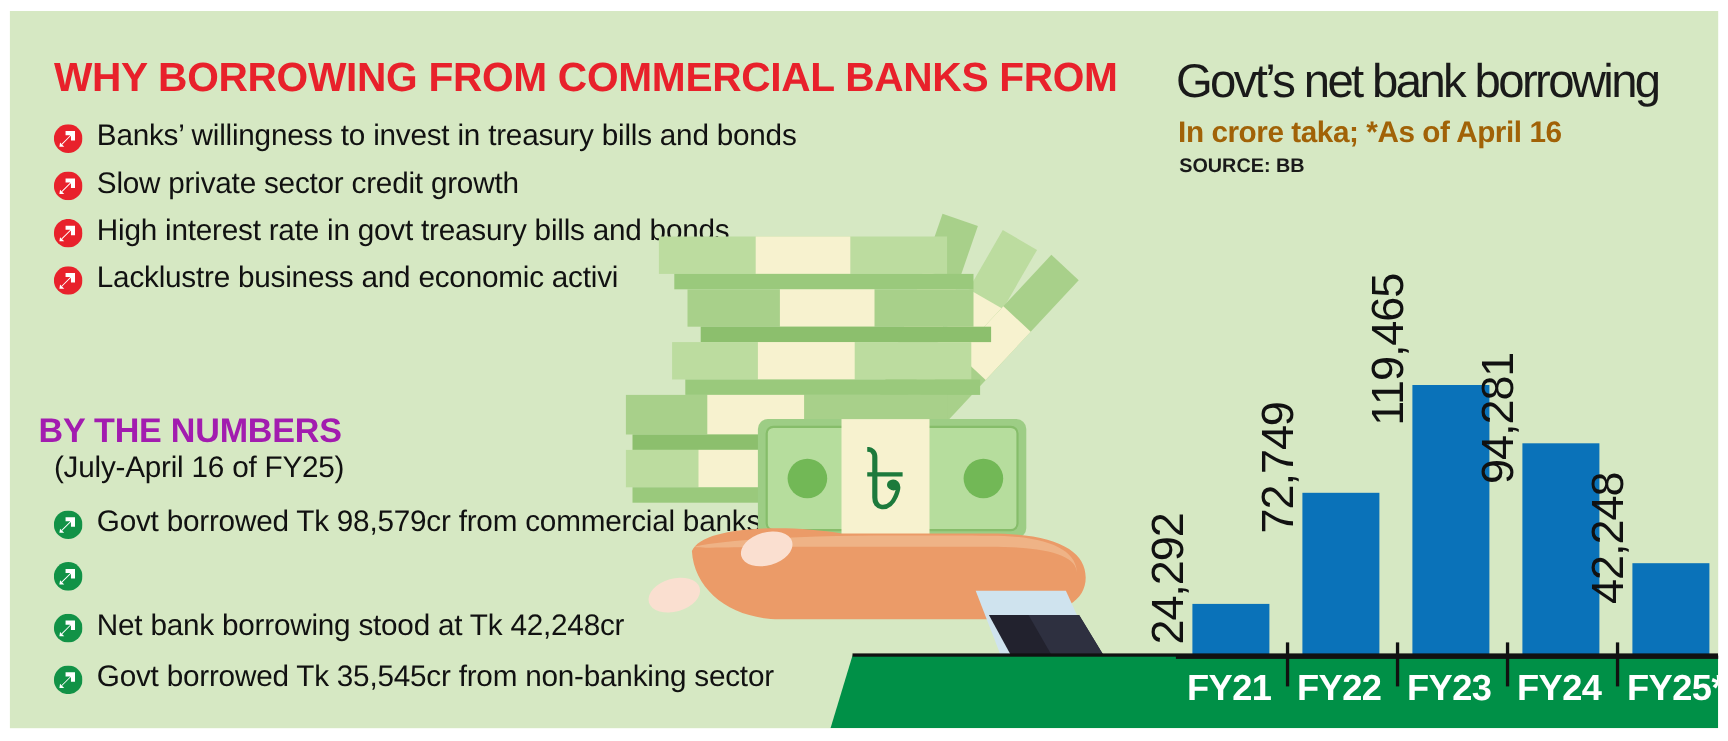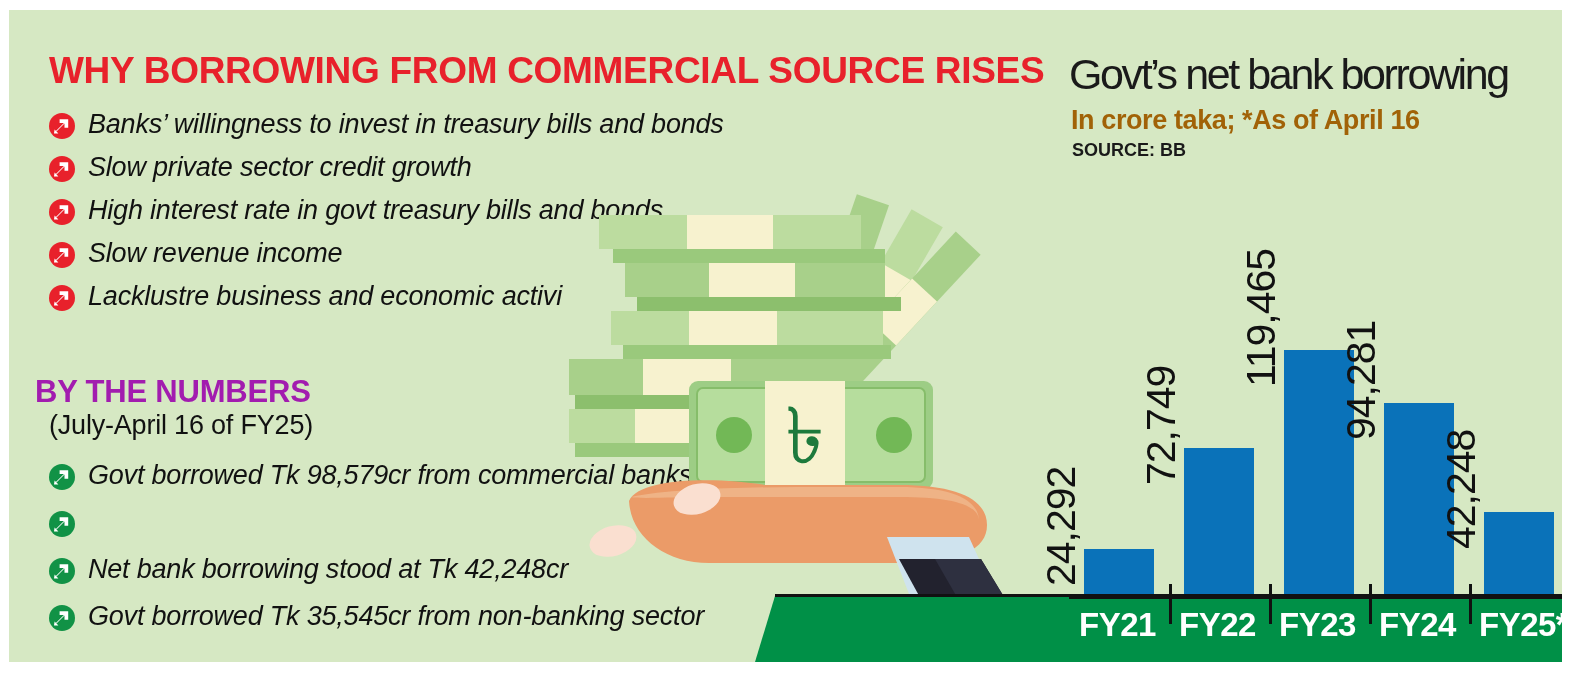--- a/index.html
+++ b/index.html
@@ -11,21 +11,21 @@
   .panel{position:absolute;left:9px;top:10px;width:1553px;height:652px;background:#d6e8c3;overflow:hidden;}
 
   
   .headline{
     position:absolute;left:40px;top:40px;
     font-size:37px;font-weight:700;color:#e8212b;
     letter-spacing:-0.3px;white-space:nowrap;
     font-family:"Liberation Sans",sans-serif;
   }
   .bullet-list{position:absolute;left:40px;}
-  .bullet-row{position:relative;height:auto;display:flex;align-items:center;margin-bottom:12px;font-style:italic;}
+  .bullet-row{position:relative;height:auto;display:flex;align-items:flex-start;margin-bottom:12px;}
   .bullet-ico{flex:0 0 auto;width:26px;height:26px;margin-right:13px;margin-top:5px;}
   .bullet-txt{
     font-size:27px;color:#111111;line-height:30px;
     letter-spacing:-0.2px;white-space:nowrap;
     font-family:"Liberation Sans",sans-serif;
   }
 
   #why-list{top:98px;}
   #nums-list{top:449px;}
   #nums-list .bullet-row{margin-bottom:16px;}
@@ -79,21 +79,21 @@
   }
   .tick{position:absolute;width:3px;background:#111;top:574px;height:40px;}
   .baseline{position:absolute;left:1060px;top:586px;width:500px;height:3px;background:#111;}
 </style>
 </head>
 <body>
 
 <div id="root">
   <div class="panel">
 
-    <div class="headline">WHY BORROWING FROM COMMERCIAL SOURCE RISES</div>
+    <div class="headline">WHY BORROWING FROM COMMERCIAL BANKS FROM</div>
 
     <div class="bullet-list" id="why-list">
         <div class="bullet-row">
           <span class="bullet-ico"><svg width="26" height="26" viewBox="0 0 26 26">
               <circle cx="13" cy="13" r="13" fill="#e8212b"></circle>
               <path d="M7.5 18.5 L15.5 10.5 L15.5 14.8 L19.2 14.8 L19.2 6.2 L10.6 6.2 L10.6 9.9 L14.9 9.9 L6.9 17.9 Z" fill="#ffffff"></path>
               <path d="M5.6 16.6 L9.4 20.4 L5.0 20.4 Z" fill="#ffffff"></path>
             </svg></span>
           <span class="bullet-txt">Banks’ willingness to invest in treasury bills and bonds</span>
         </div>
@@ -105,28 +105,20 @@
             </svg></span>
           <span class="bullet-txt">Slow private sector credit growth</span>
         </div>
         <div class="bullet-row">
           <span class="bullet-ico"><svg width="26" height="26" viewBox="0 0 26 26">
               <circle cx="13" cy="13" r="13" fill="#e8212b"></circle>
               <path d="M7.5 18.5 L15.5 10.5 L15.5 14.8 L19.2 14.8 L19.2 6.2 L10.6 6.2 L10.6 9.9 L14.9 9.9 L6.9 17.9 Z" fill="#ffffff"></path>
               <path d="M5.6 16.6 L9.4 20.4 L5.0 20.4 Z" fill="#ffffff"></path>
             </svg></span>
           <span class="bullet-txt">High interest rate in govt treasury bills and bonds</span>
-        </div>
-        <div class="bullet-row">
-          <span class="bullet-ico"><svg width="26" height="26" viewBox="0 0 26 26">
-              <circle cx="13" cy="13" r="13" fill="#e8212b"></circle>
-              <path d="M7.5 18.5 L15.5 10.5 L15.5 14.8 L19.2 14.8 L19.2 6.2 L10.6 6.2 L10.6 9.9 L14.9 9.9 L6.9 17.9 Z" fill="#ffffff"></path>
-              <path d="M5.6 16.6 L9.4 20.4 L5.0 20.4 Z" fill="#ffffff"></path>
-            </svg></span>
-          <span class="bullet-txt">Slow revenue income</span>
         </div>
         <div class="bullet-row">
           <span class="bullet-ico"><svg width="26" height="26" viewBox="0 0 26 26">
               <circle cx="13" cy="13" r="13" fill="#e8212b"></circle>
               <path d="M7.5 18.5 L15.5 10.5 L15.5 14.8 L19.2 14.8 L19.2 6.2 L10.6 6.2 L10.6 9.9 L14.9 9.9 L6.9 17.9 Z" fill="#ffffff"></path>
               <path d="M5.6 16.6 L9.4 20.4 L5.0 20.4 Z" fill="#ffffff"></path>
             </svg></span>
           <span class="bullet-txt">Lacklustre business and economic activi</span>
         </div>
       </div>

